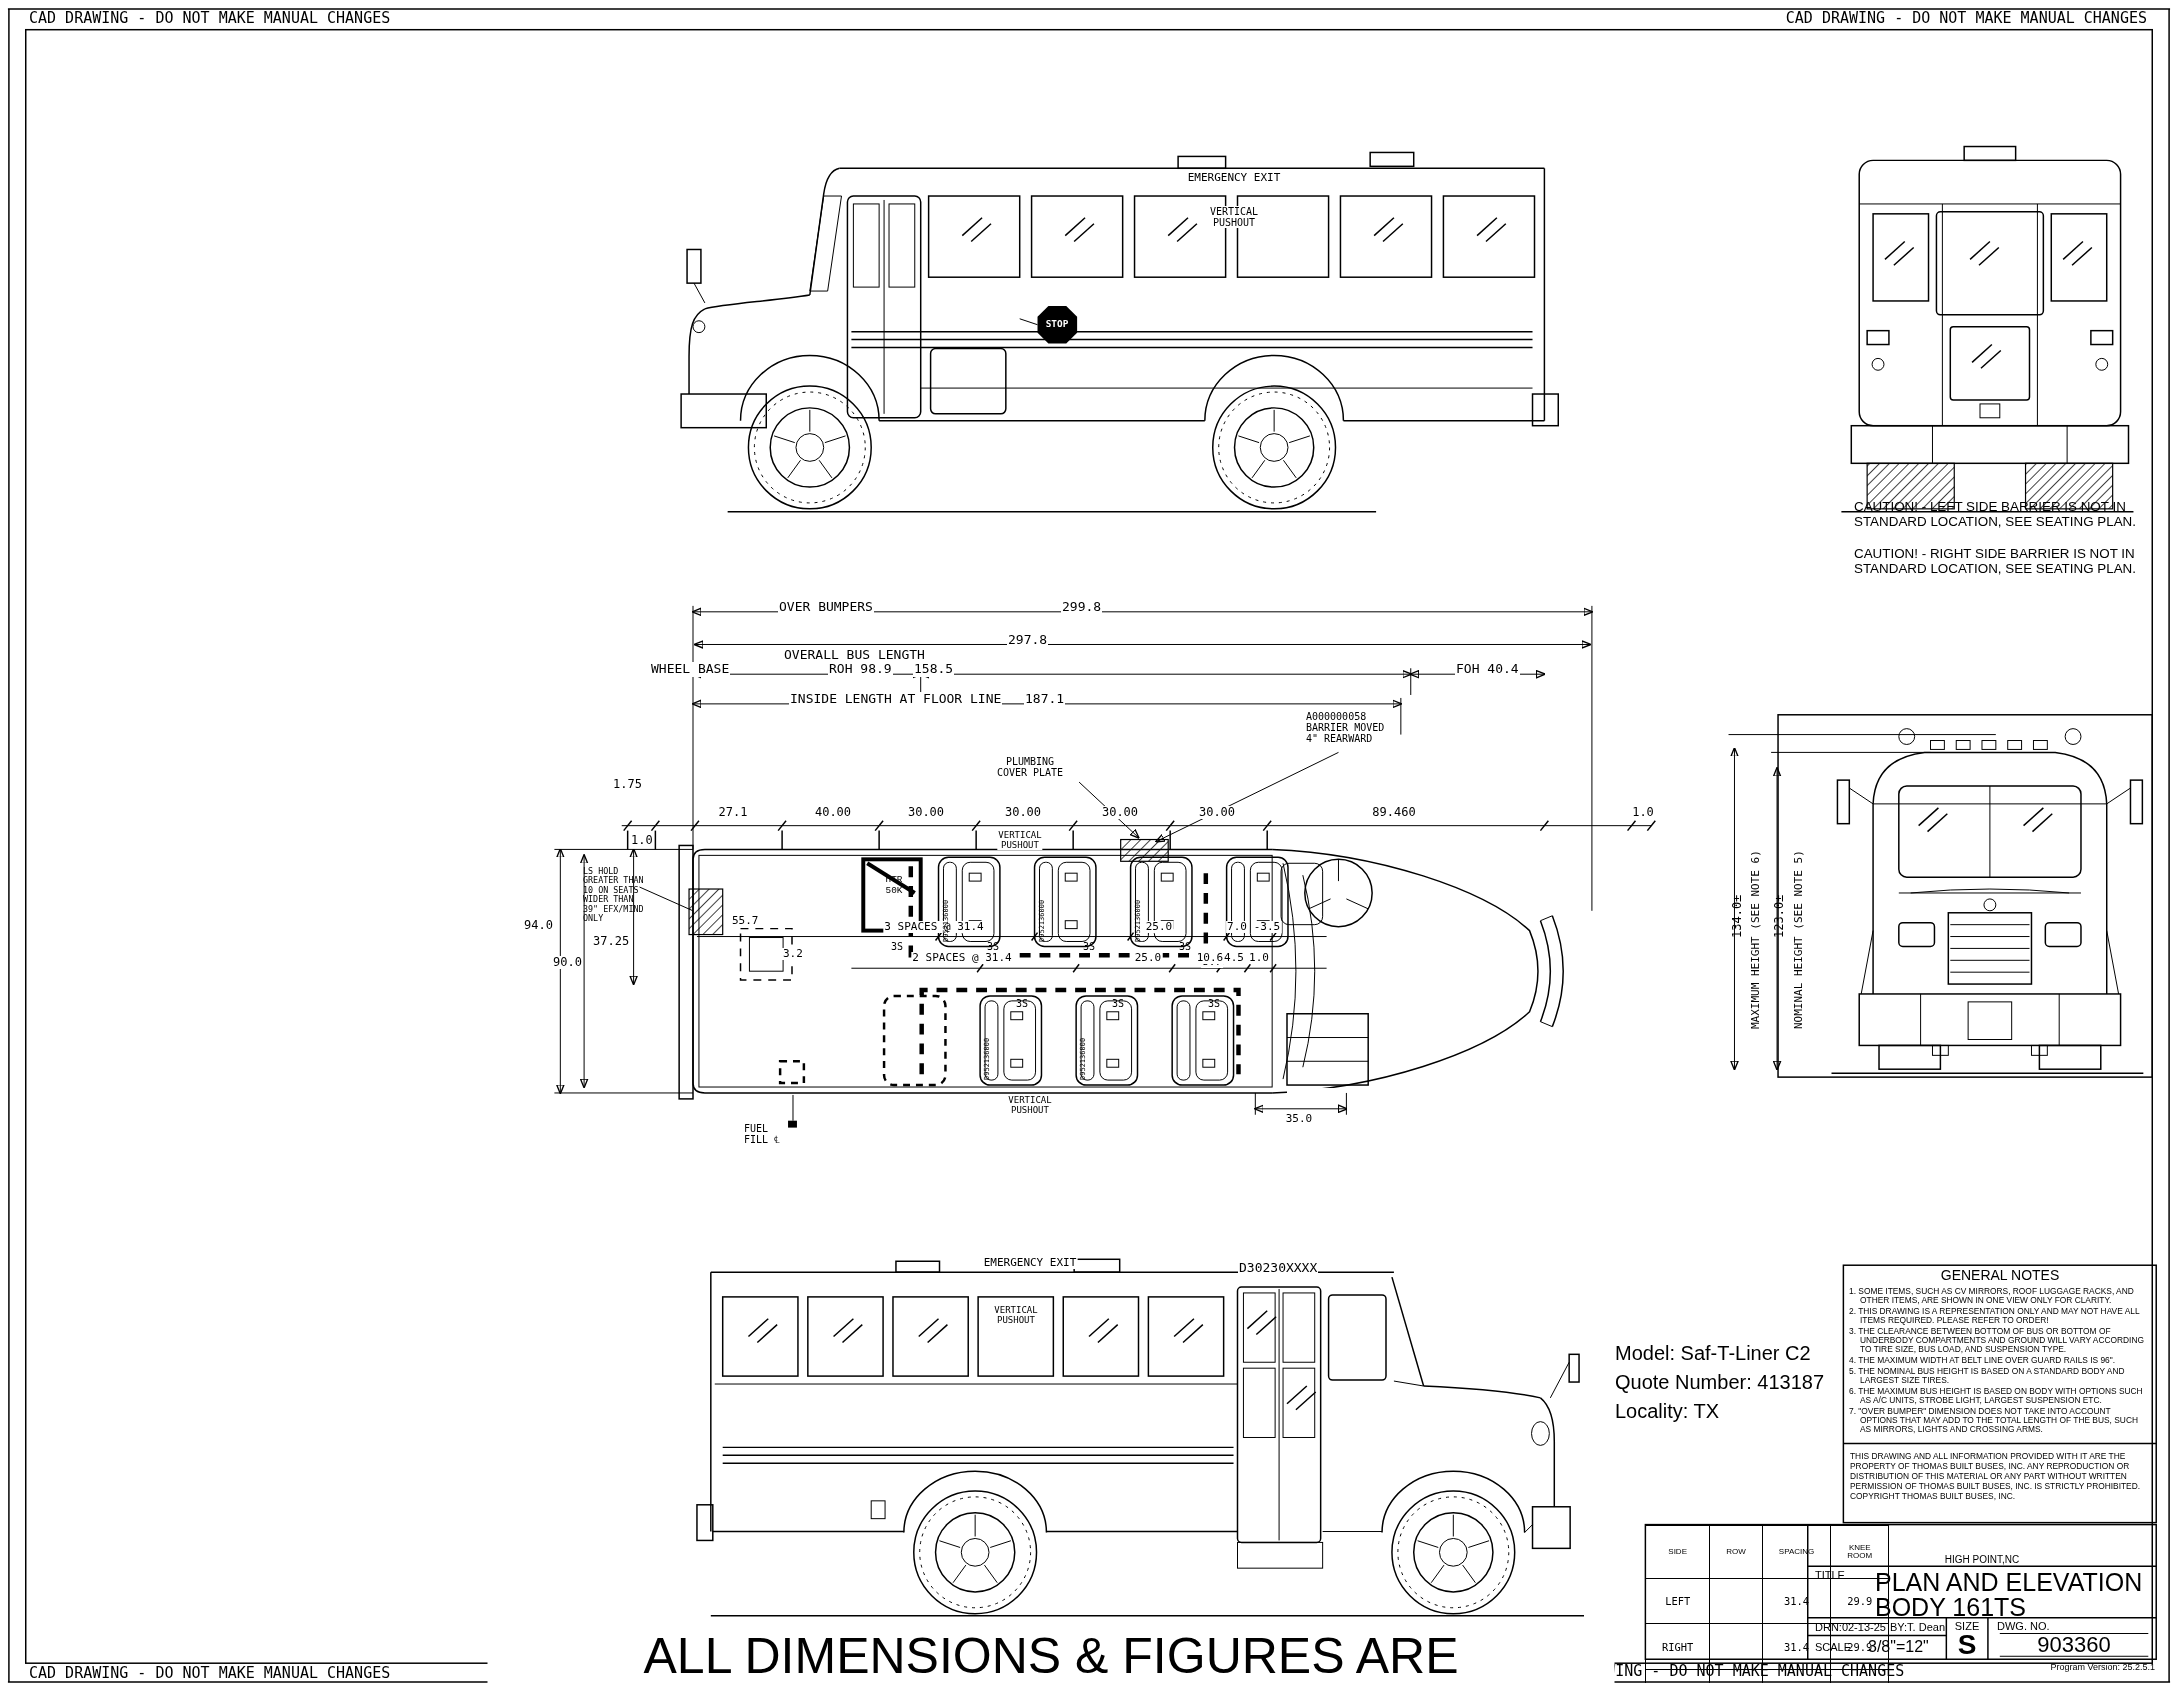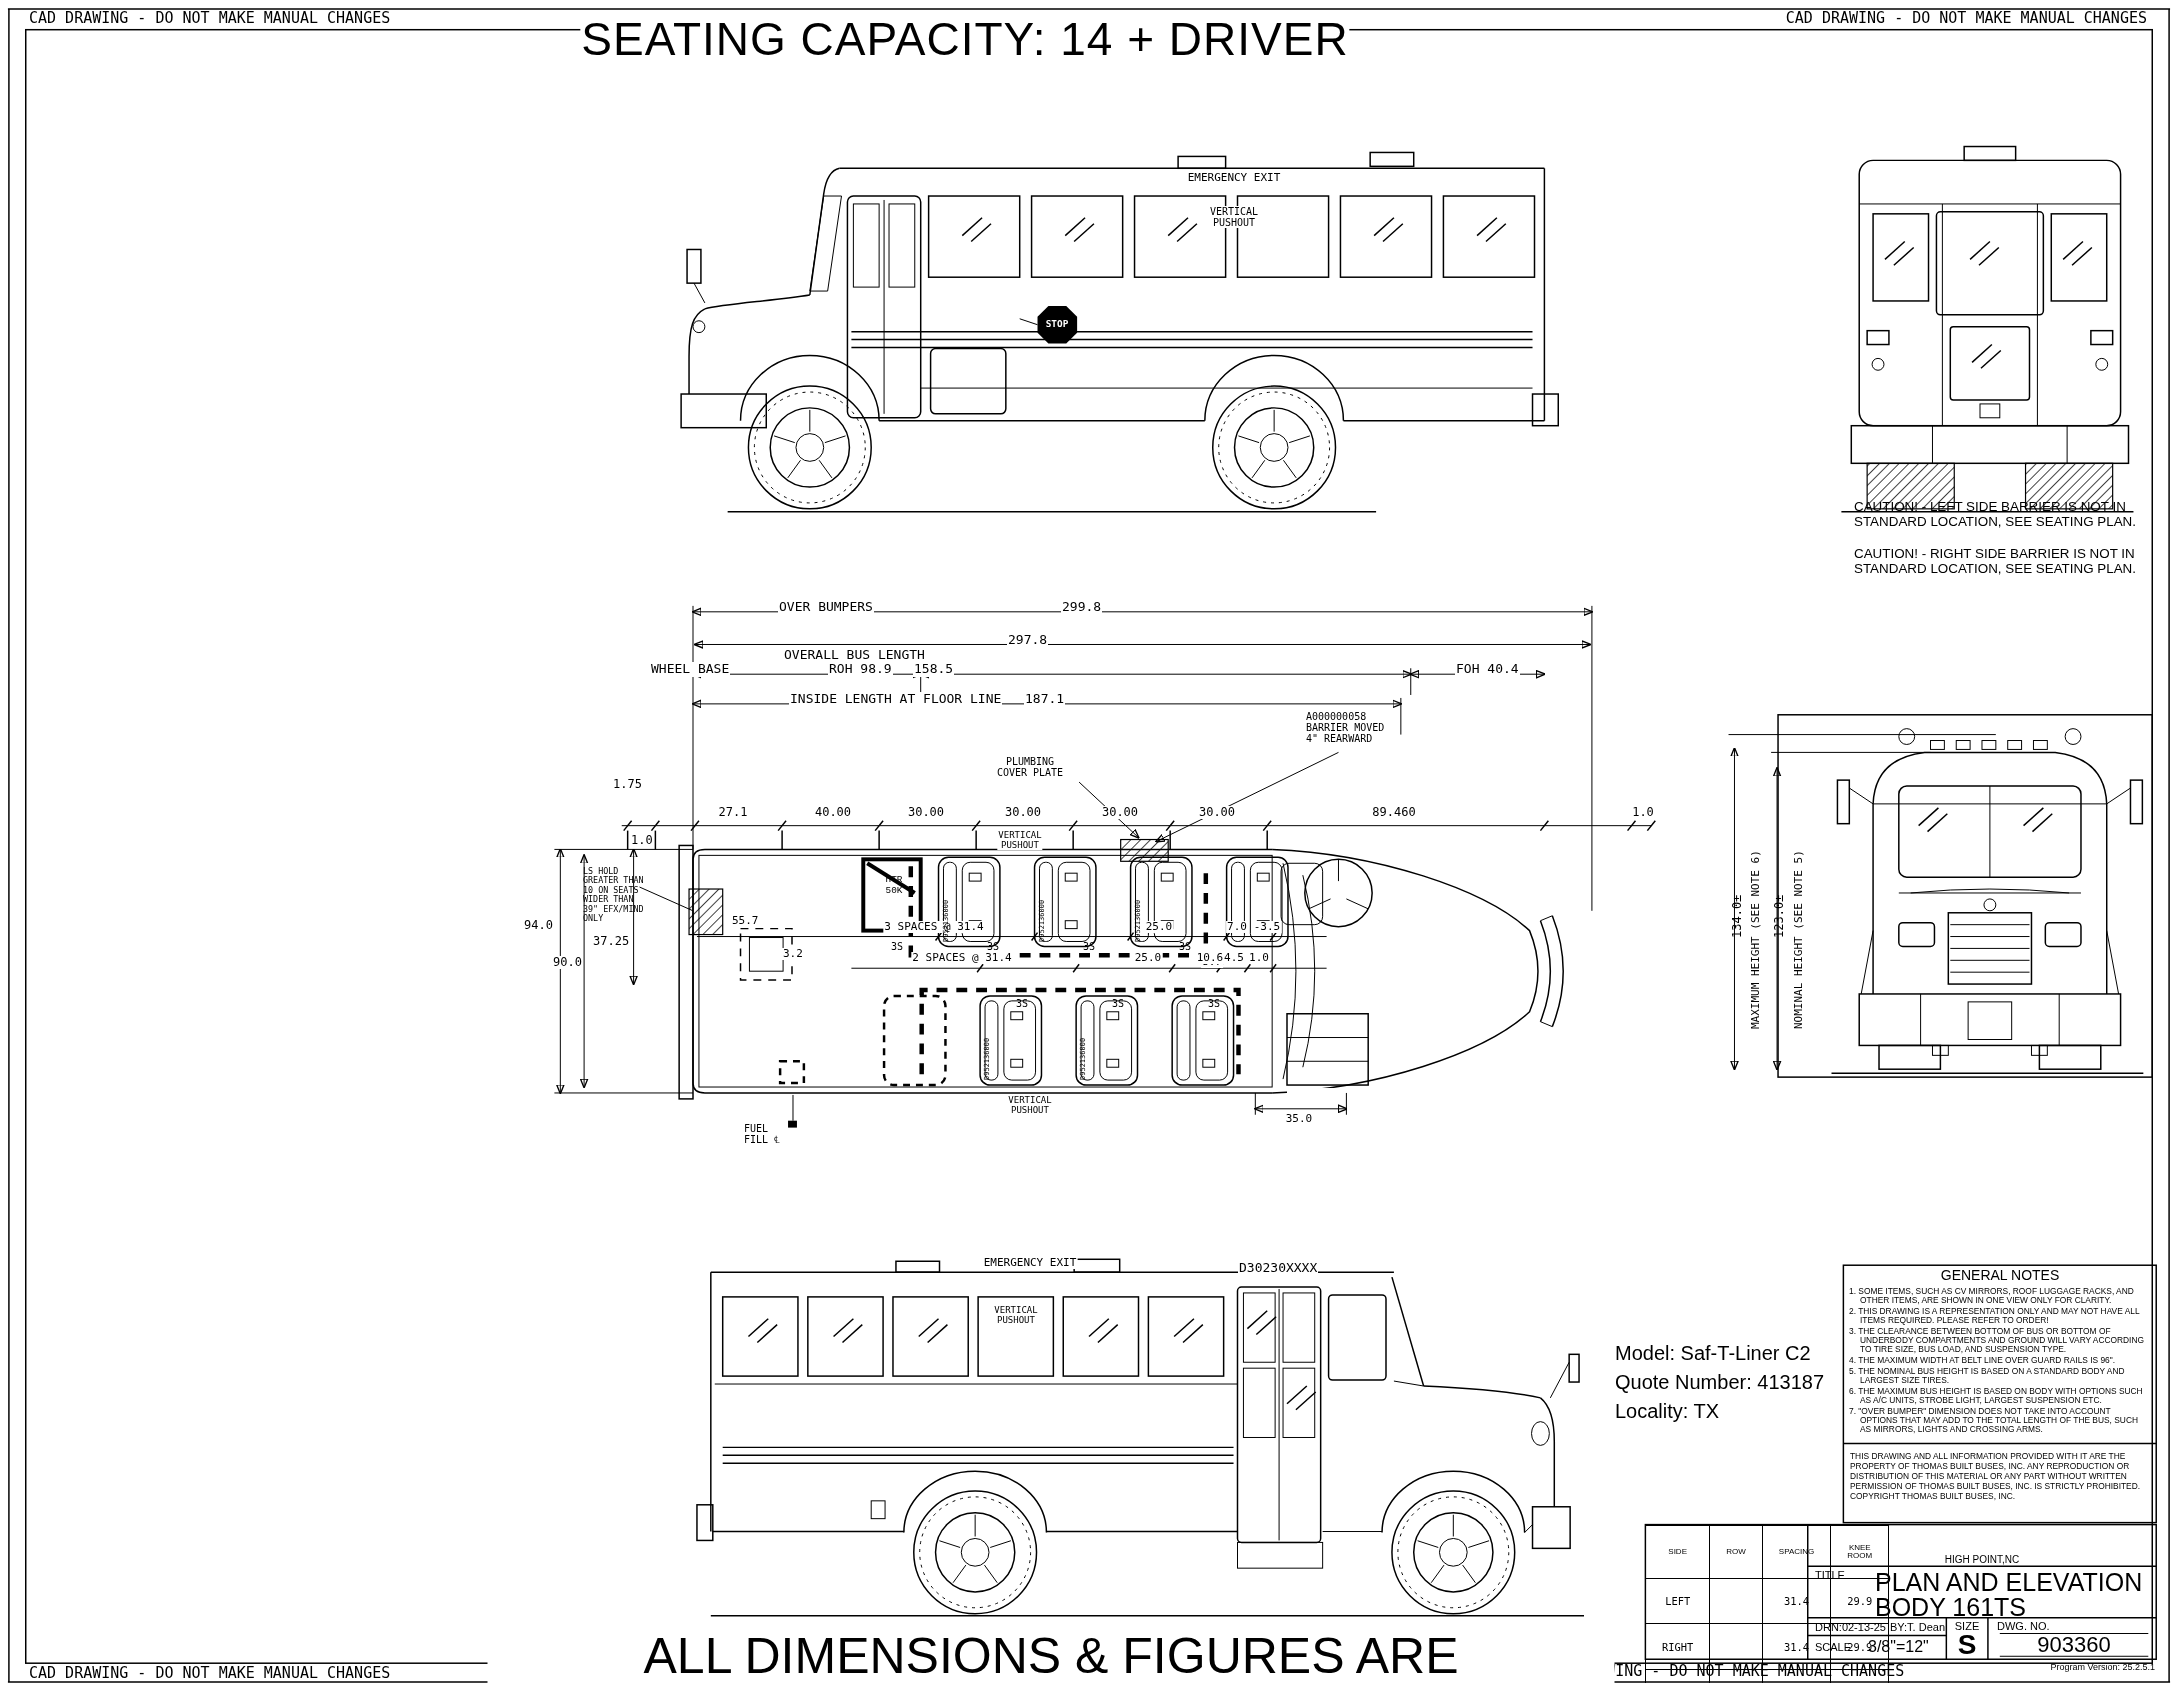--- a/index.html
+++ b/index.html
@@ -375,21 +375,20 @@
     <line x1="2008" y1="1634" x2="2008" y2="1676" stroke-width="2"></line>
     <line x1="2020" y1="1650" x2="2170" y2="1650" class="thin"></line>
     <line x1="2020" y1="1673" x2="2170" y2="1673" class="thin"></line>
   </g>
 </svg>
 
 <div class="L nobg" style="left:28px;top:10px;font-size:15px;">CAD DRAWING - DO NOT MAKE MANUAL CHANGES</div>
 <div class="L nobg" style="right:30px;top:10px;font-size:15px;">CAD DRAWING - DO NOT MAKE MANUAL CHANGES</div>
 <div class="L nobg" style="left:28px;top:1665px;font-size:15px;">CAD DRAWING - DO NOT MAKE MANUAL CHANGES</div>
 <div class="L nobg" style="left:1542px;top:1663px;font-size:15px;">CAD DRAWING - DO NOT MAKE MANUAL CHANGES</div>
-<div class="L c hs" style="left:965px;top:14px;font-size:46px;letter-spacing:1px;">SEATING CAPACITY: 14 + DRIVER</div>
 <div class="L c hs" style="left:1051px;top:1628px;font-size:50px;">ALL DIMENSIONS &amp; FIGURES ARE REFERENCE ONLY!!</div>
 
 <div class="L c" style="left:1234px;top:172px;font-size:11px;">EMERGENCY EXIT</div>
 <div class="L c" style="left:1234px;top:206px;font-size:10px;">VERTICAL
 PUSHOUT</div>
 <div class="L c nobg" style="left:1057px;top:319px;font-size:9.4px;font-weight:bold;color:#fff;">STOP</div>
 
 <div class="L hs nobg" style="left:1853px;top:499px;font-size:13.4px;line-height:15px;">CAUTION! - LEFT SIDE BARRIER IS NOT IN
 STANDARD LOCATION, SEE SEATING PLAN.</div>
 <div class="L hs nobg" style="left:1853px;top:546px;font-size:13.4px;line-height:15px;">CAUTION! - RIGHT SIDE BARRIER IS NOT IN

